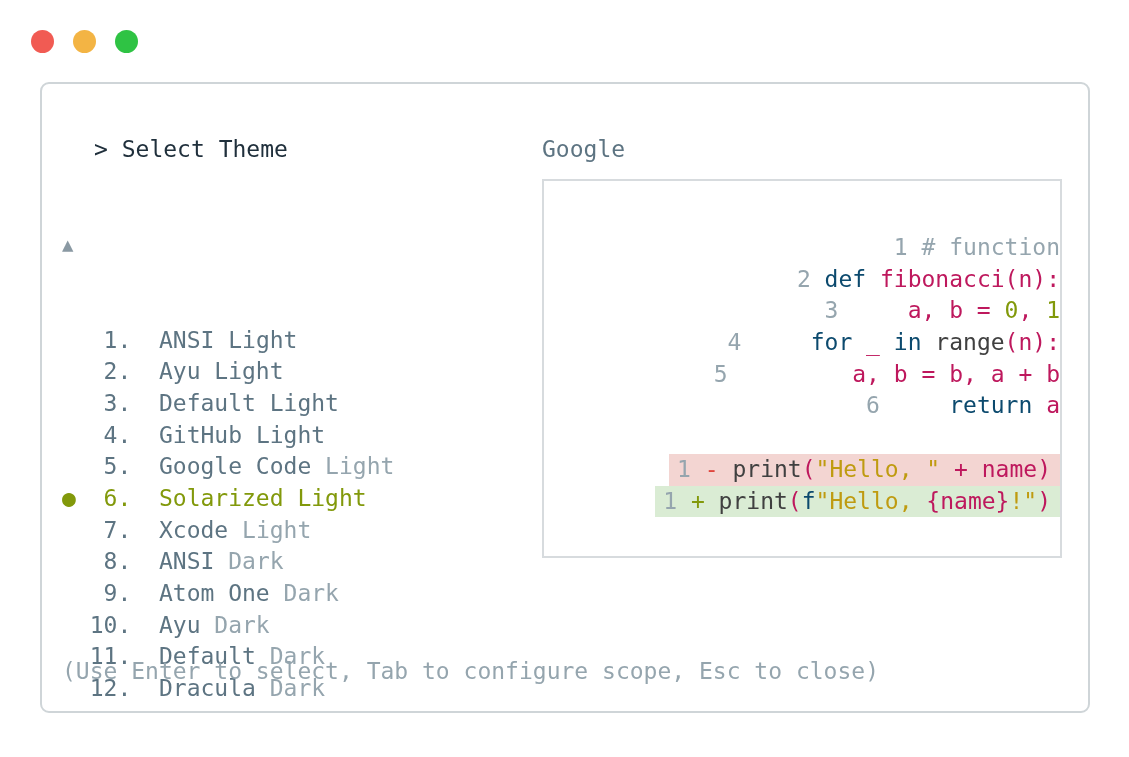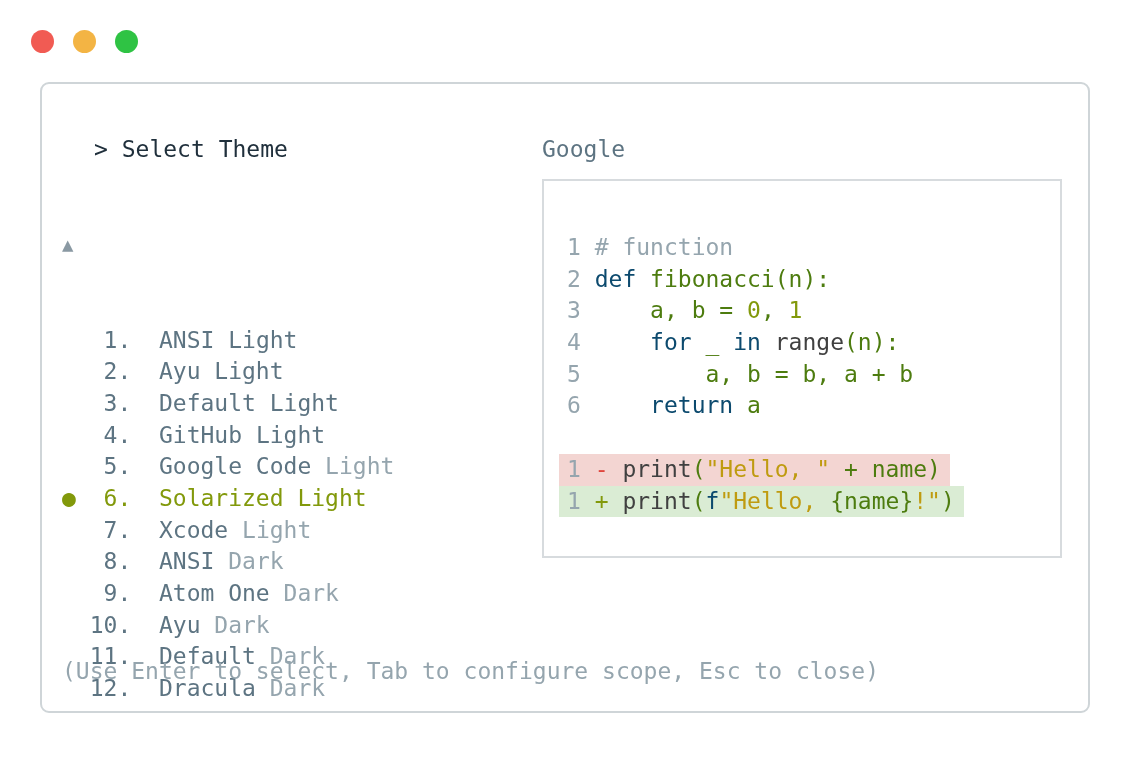--- a/index.html
+++ b/index.html
@@ -23,32 +23,32 @@
 
   .theme-row { display:flex; height:31.7px; }
   .bullet { display:inline-block; width:13.85px; color:#82990b; }
   .slate { color:#5d7482; }
   .dimmed { color:#95a5ae; }
   .selected-olive { color:#82990b; }
 
   .preview-box { position:absolute; left:500px; top:95px; width:520px; height:379px;
                  border:2px solid #d7dbde; background:#ffffff; }
   .code { padding:51px 0 0 23px; }
-  .code-line { height:31.7px; }
+  .code-line { height:31.7px;text-align:right; }
   .bgspan { display:inline-block; padding:0 9px 0 8px; margin-left:-8px; }
   .bg-del { background:#f3d5d2; }
   .bg-add { background:#daecd4; }
 
   .tok-ln  { color:#95a5ae; }
   .tok-cm  { color:#95a5ae; }
   .tok-kw  { color:#0c4a6e; }
   .tok-fn  { color:#404040; }
   .tok-str { color:#bf9b10; }
   .tok-num { color:#82990b; }
-  .tok-pl  { color:#4d7c0f; }
+  .tok-pl  { color:#be185d; }
   .tok-del { color:#df453d; }
   .tok-add { color:#82990b; }
 
   .help-text { position:absolute; left:20px; top:572px; color:#95a5ae; }
 </style>
 </head>
 <body>
 
 <div class="traffic-lights">
     <div class="tl-dot" style="background: rgb(241, 91, 83);"></div>

